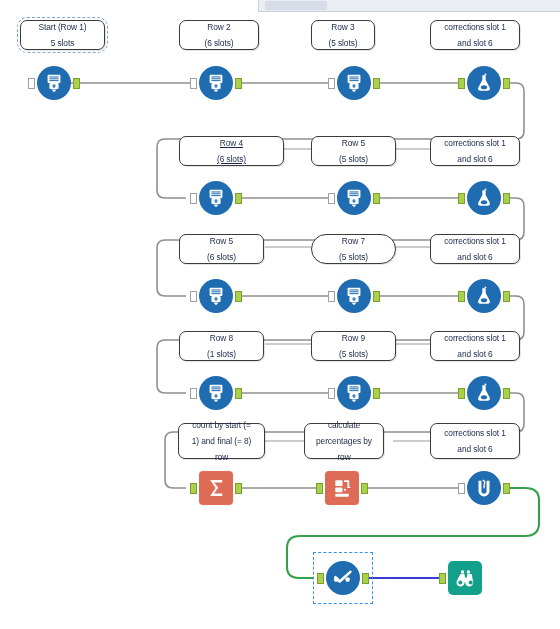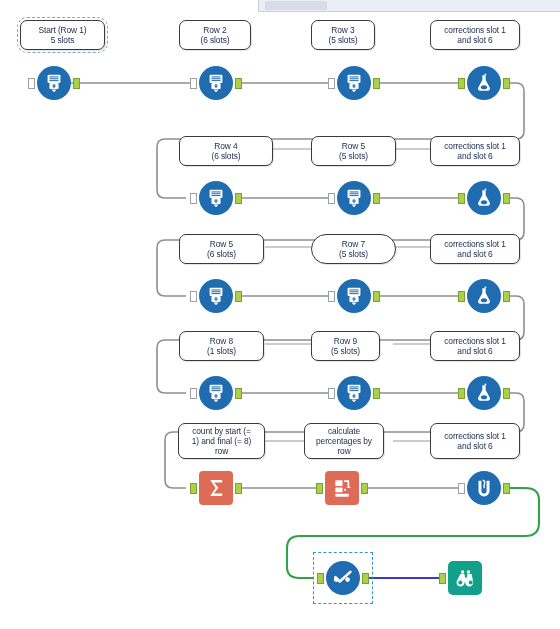--- a/index.html
+++ b/index.html
@@ -42,21 +42,21 @@
   }
 
   
   .note {
     position: absolute;
     border: 1.4px solid #3a3a3a;
     border-radius: 7px;
     background: #ffffff;
     color: #1d2a4d;
     font-size: 8.4px;
-    line-height: 10px;
+    line-height: 16px;
     text-align: center;
     display: flex;
     align-items: center;
     justify-content: center;
     padding: 1px 2px;
     white-space: pre-line;
     box-shadow: 1px 1px 0 rgba(0,0,0,0.10);
     letter-spacing: -0.1px;
   }
   .note.selected {
@@ -160,21 +160,21 @@
       <path d="M503,488 L525,488 Q539,488 539,500 L539,523 Q539,536 525,536 L300,536 Q287,536 287,548 L287,567 Q287,578 299,578 L314,578"></path>
     </g>
 
     <g fill="none" stroke="#3a3ad0" stroke-width="1.8">
       <path d="M369,578 L441,578"></path>
     </g>
   </svg>
 
   <div class="note selected" style="left:20px; top:20px; width:85px; height:30px;">Start (Row 1)
 5 slots</div>
-  <div class="note" style="left:179px; top:20px; width:72px; height:30px;">Row 2
+  <div class="note" style="left:179px; top:20px; width:80px; height:30px;">Row 2
 (6 slots)</div>
   <div class="note" style="left:311px; top:20px; width:64px; height:30px;">Row 3
 (5 slots)</div>
   <div class="note" style="left:430px; top:20px; width:90px; height:30px;">corrections slot 1
 and slot 6</div>
 
   <div class="tool" style="left:37px; top:66px;">
     <div class="anchor in"></div>
     <div class="disc">
       <svg class="glyph" width="22" height="22" viewBox="0 0 24 24">
@@ -233,21 +233,21 @@
     <div class="disc">
       <svg class="glyph" width="22" height="22" viewBox="0 0 24 24">
         <path d="M10.2 3.5h3.6v5.2l4.4 8.1c.9 1.7-.3 3.7-2.2 3.7H8c-1.9 0-3.1-2-2.2-3.7l4.4-8.1z" fill="#ffffff"></path>
         <ellipse cx="12" cy="16.6" rx="3.4" ry="2.2" fill="#1f6cb0"></ellipse>
         <circle cx="13.6" cy="2.6" r="1" fill="#ffffff"></circle>
       </svg>
     </div>
     <div class="anchor out"></div>
   </div>
 
-  <div class="note" style="left:179px; top:136px; width:94px; height:30px;">Row 4
+  <div class="note" style="left:179px; top:136px; width:105px; height:30px;text-decoration:underline;">Row 4
 (6 slots)</div>
   <div class="note" style="left:311px; top:136px; width:85px; height:30px;">Row 5
 (5 slots)</div>
   <div class="note" style="left:430px; top:136px; width:90px; height:30px;">corrections slot 1
 and slot 6</div>
 
   <div class="tool" style="left:199px; top:181px;">
     <div class="anchor in"></div>
     <div class="disc">
       <svg class="glyph" width="22" height="22" viewBox="0 0 24 24">
@@ -345,21 +345,21 @@
         <path d="M10.2 3.5h3.6v5.2l4.4 8.1c.9 1.7-.3 3.7-2.2 3.7H8c-1.9 0-3.1-2-2.2-3.7l4.4-8.1z" fill="#ffffff"></path>
         <ellipse cx="12" cy="16.6" rx="3.4" ry="2.2" fill="#1f6cb0"></ellipse>
         <circle cx="13.6" cy="2.6" r="1" fill="#ffffff"></circle>
       </svg>
     </div>
     <div class="anchor out"></div>
   </div>
 
   <div class="note" style="left:179px; top:331px; width:85px; height:30px;">Row 8
 (1 slots)</div>
-  <div class="note" style="left:311px; top:331px; width:69px; height:30px;">Row 9
+  <div class="note" style="left:311px; top:331px; width:85px; height:30px;">Row 9
 (5 slots)</div>
   <div class="note" style="left:430px; top:331px; width:90px; height:30px;">corrections slot 1
 and slot 6</div>
 
   <div class="tool" style="left:199px; top:376px;">
     <div class="anchor in"></div>
     <div class="disc">
       <svg class="glyph" width="22" height="22" viewBox="0 0 24 24">
         <rect x="5" y="3" width="14" height="9" rx="1.2" fill="#ffffff"></rect>
         <g stroke="#1f6cb0" stroke-width="1.1">

